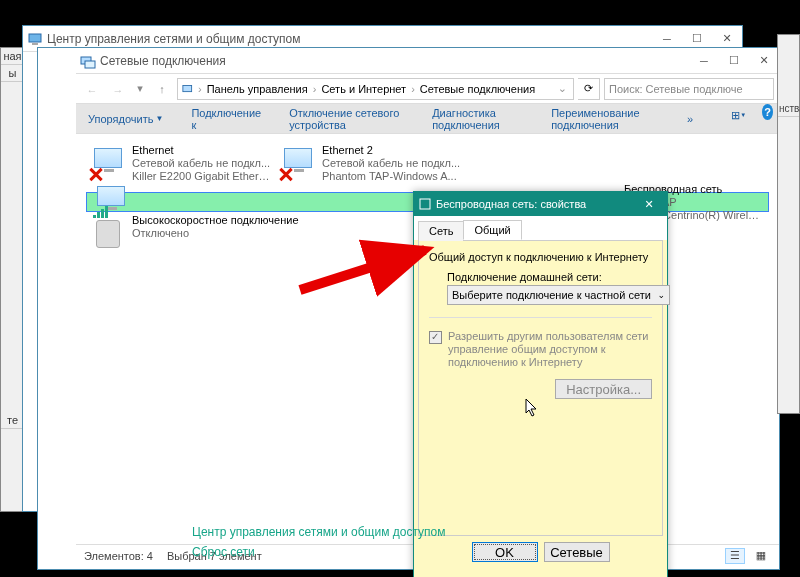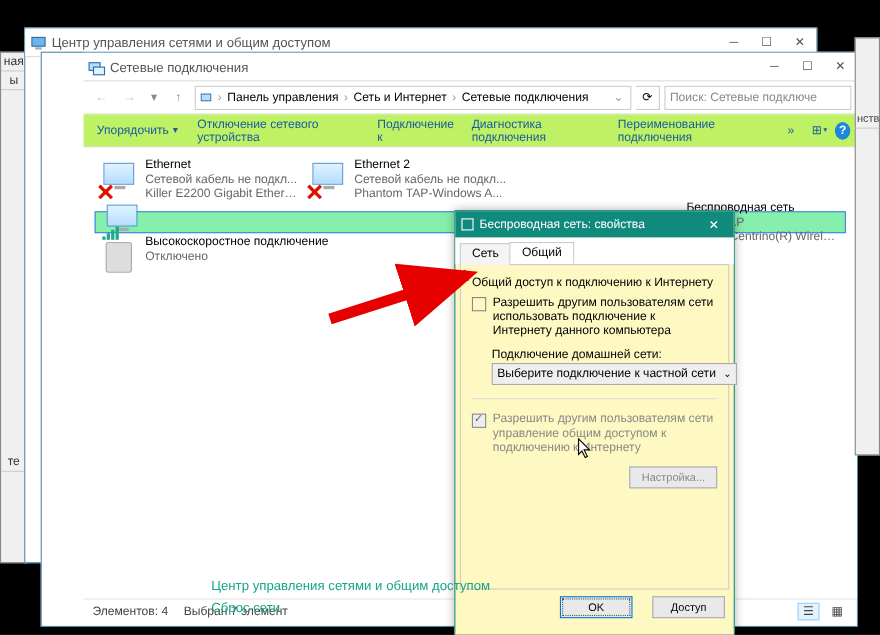--- a/index.html
+++ b/index.html
@@ -22,21 +22,21 @@
 
   .addrbar{display:flex;align-items:center;gap:4px;padding:3px 5px;height:30px;border-bottom:1px solid #ddd;}
   .navarrow{width:22px;height:22px;border-radius:50%;display:flex;align-items:center;justify-content:center;color:#888;}
   .navarrow.dis{opacity:.5;}
   .breadcrumbs{flex:1;display:flex;align-items:center;height:22px;border:1px solid #ccc;padding:0 4px;font-size:11px;}
   .crumb{padding:0 3px;}
   .sep{color:#999;padding:0 2px;}
   .refresh{width:22px;height:22px;display:flex;align-items:center;justify-content:center;border:1px solid #ccc;border-left:none;}
   .search{width:170px;height:22px;border:1px solid #ccc;display:flex;align-items:center;padding:0 4px;color:#888;}
 
-  .toolbar{display:flex;align-items:center;height:30px;background:#bef264;border-bottom:1px solid #ddd;padding:0 6px;gap:4px;}
+  .toolbar{display:flex;height:30px;background:#e5e5e5;border-bottom:1px solid #ddd;padding:0 6px;gap:16px;}
   .tbtn{padding:4px 6px;color:#1a5b9e;font-size:11px;display:flex;align-items:center;gap:2px;}
   .tbtn .drop{font-size:8px;}
   .spacer{flex:1;}
   .tsmall{width:22px;height:22px;display:flex;align-items:center;justify-content:center;color:#1a5b9e;}
 
   .content{position:relative;height:410px;background:#fff;padding:8px 10px;}
   .items{display:flex;flex-wrap:wrap;gap:0;}
   .netitem{width:190px;height:50px;display:flex;align-items:flex-start;padding:2px;gap:4px;}
   .netitem.sel{background:#86efac;border:1px solid #3b82f6;}
   .neticon{width:40px;height:40px;position:relative;flex-shrink:0;}
@@ -73,23 +73,23 @@
   .tab.act{border-bottom:1px solid #fff;z-index:1;}
   .tabbody{border:1px solid #ccc;margin:0 4px;padding:10px 10px;height:296px;font-size:11px;}
   .grptitle{margin-bottom:6px;}
   .row{display:flex;align-items:flex-start;gap:6px;margin:4px 0;}
   .cb{width:13px;height:13px;border:1px solid #888;flex-shrink:0;margin-top:1px;}
   .cb.chk{background:#fff;}
   .cb.chk:after{content:"✓";font-size:10px;color:#666;position:relative;top:-2px;left:1px;}
   .cb.dis{background:#eee;}
   .sel{width:100%;height:20px;border:1px solid #aaa;background:#efefef;display:flex;align-items:center;padding:0 4px;justify-content:space-between;}
   .sel .drop{font-size:9px;}
-  .btn{height:20px;padding:0 10px;border:1px solid #aaa;background:#e9e9e9;display:inline-flex;align-items:center;font-size:10px;}
+  .btn{height:20px;padding:0 10px;border:1px solid #aaa;background:#e9e9e9;display:inline-flex;align-items:center;font-size:13px;}
   .btn.dis{color:#888;}
-  .dlgbtns{display:flex;justify-content:flex-end;gap:18px;padding:6px 8px;}
+  .dlgbtns{display:flex;justify-content:center;gap:6px;padding:6px 8px;}
   .btn.def{border:1px solid #0078d7;outline:1px dotted #555;outline-offset:-3px;}
   .muted{color:#888;}
 
   
   .arrow{position:absolute;pointer-events:none;}
   .cursor{position:absolute;font-size:16px;color:#000;}
 
   .links{position:absolute;left:192px;bottom:12px;font-size:12px;}
   .links div{color:#17a589;margin:6px 0;}
 
@@ -165,22 +165,22 @@
       <div class="search">
         <span>Поиск: Сетевые подключе</span>
       </div>
     </div>
 
     <div class="toolbar">
       <div class="tbtn">
           <span>Упорядочить</span>
           <span class="drop">▼</span>
         </div>
+      <div class="tbtn">Подключение к</div>
       <div class="tbtn">Отключение сетевого устройства</div>
-      <div class="tbtn">Подключение к</div>
       <div class="tbtn">Диагностика подключения</div>
       <div class="tbtn">Переименование подключения</div>
       <div class="tbtn">»</div>
       <div class="spacer"></div>
       <div class="tsmall">⊞<span class="drop" style="font-size:6px">▼</span></div>
       <div class="tsmall" style="background:#1a87d8;color:#fff;border-radius:50%;width:16px;height:16px;font-weight:bold">?</div>
     </div>
 
     <div class="content">
       <div class="items">
@@ -262,41 +262,37 @@
       </span>
       <span>Беспроводная сеть: свойства</span>
       <div class="dclose">✕</div>
     </div>
     <div class="tabs">
       <div class="tab">Сеть</div>
       <div class="tab act">Общий</div>
     </div>
     <div class="tabbody">
       <div class="grptitle">Общий доступ к подключению к Интернету</div>
-      <div class="row">
-        <div class="cb"></div>
-        <div style="line-height:13px">Разрешить другим пользователям сети использовать подключение к Интернету данного компьютера</div>
-      </div>
       <div style="margin:8px 0 2px 18px">Подключение домашней сети:</div>
       <div style="margin-left:18px" class="sel">
         <span>Выберите подключение к частной сети</span>
           <span class="drop">⌄</span>
       </div>
       <hr style="margin:12px 0;border:none;border-top:1px solid #ddd">
       <div class="row">
         <div class="cb chk dis"></div>
         <div class="muted" style="line-height:13px">Разрешить другим пользователям сети управление общим доступом к подключению к Интернету</div>
       </div>
       <div style="text-align:right;margin-top:10px">
         <span class="btn dis">Настройка...</span>
       </div>
     </div>
     <div class="dlgbtns">
       <span class="btn def" style="width:66px;justify-content:center">OK</span>
-      <span class="btn" style="width:66px;justify-content:center">Доступ</span>
+      <span class="btn" style="width:66px;justify-content:center">Сетевые</span>
     </div>
   </div>
 
   <svg class="arrow" style="left:290px;top:230px" width="160" height="70">
     <defs>
         <marker id="ah" markerWidth="8" markerHeight="8" refX="6" refY="3" orient="auto">
           <path d="M0,0 L7,3 L0,6 Z" fill="#e60000"></path>
         </marker>
       </defs>
     <line x1="10" y1="60" x2="135" y2="20" stroke="#e60000" stroke-width="10" marker-end="url(#ah)"></line>

